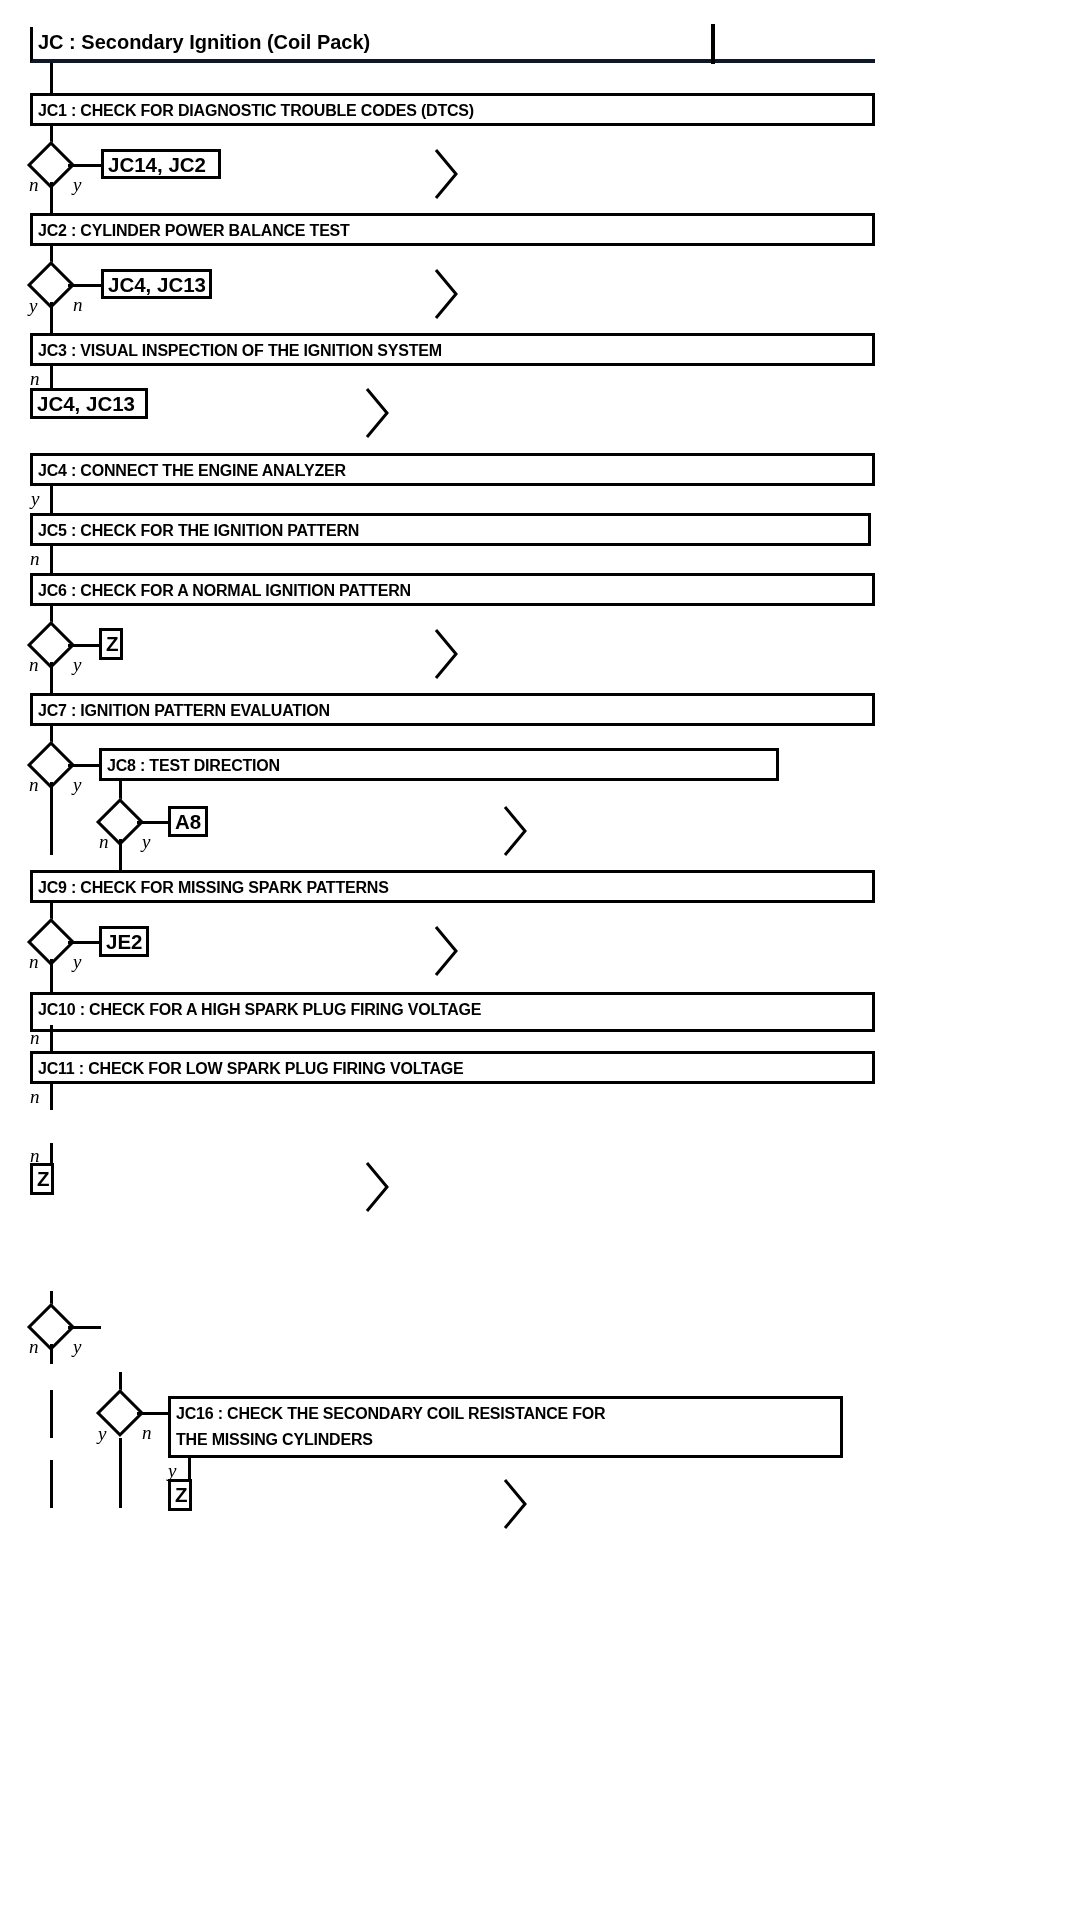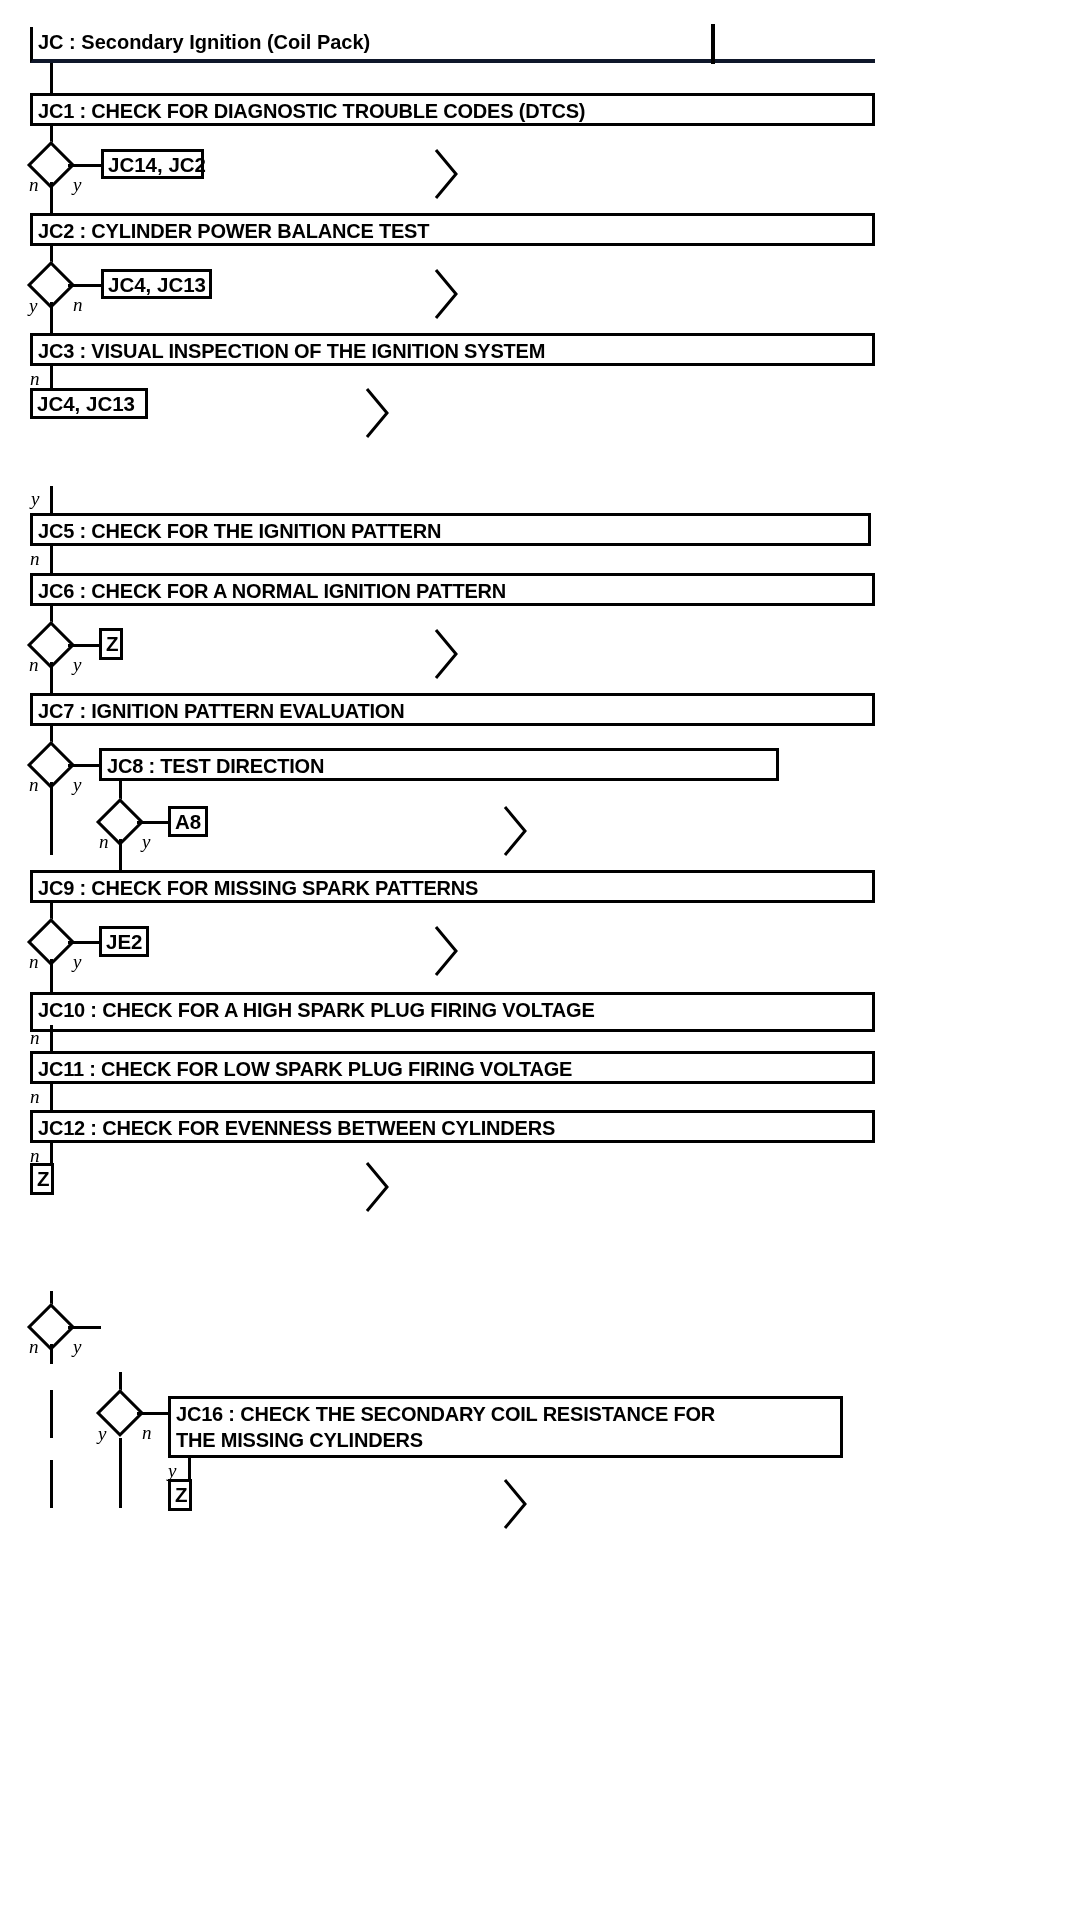--- a/index.html
+++ b/index.html
@@ -9,21 +9,21 @@
     color:#000;
   }
   #stage{position:absolute;inset:0;}
   
   .step{
     position:absolute;
     box-sizing:border-box;
     border:3px solid #000;
     background:#fff;
     font-weight:bold;
-    font-size:20px;
+    font-size:16px;
     line-height:26px;
     letter-spacing:-0.2px;
     padding:2px 4px 2px 5px;
     white-space:pre-line;
   }
   
   .title-bar{
     position:absolute;
     box-sizing:border-box;
     border-bottom:4px solid #0f172a;
@@ -93,21 +93,21 @@
   <div class="vline" style="left:50px;top:63px;height:30px;"></div>
 
   <div class="step" style="left:30px;top:93px;width:845px;height:33px;">JC1 : CHECK FOR DIAGNOSTIC TROUBLE CODES (DTCS)</div>
 
   <div class="vline" style="left:50px;top:126px;height:22px;"></div>
 
   <div class="diamond" style="left:34px;top:148px;"></div>
   <div class="hline" style="left:68px;top:164px;width:33px;"></div>
   <div class="blab" style="left:29px;top:175px;">n</div>
   <div class="blab" style="left:73px;top:175px;">y</div>
-  <div class="ref" style="left:101px;top:149px;width:103px;height:30px;">JC14, JC2</div>
+  <div class="ref" style="left:101px;top:149px;width:120px;height:30px;">JC14, JC2</div>
   <div class="chev" style="left:432px;top:146px;">
     <svg width="30" height="56" viewBox="0 0 30 56">
         <polyline points="4,4 24,28 4,52" fill="none" stroke="#000" stroke-width="3"></polyline>
       </svg>
   </div>
 
   <div class="vline" style="left:50px;top:182px;height:31px;"></div>
 
   <div class="step" style="left:30px;top:213px;width:845px;height:33px;">JC2 : CYLINDER POWER BALANCE TEST</div>
 
@@ -131,20 +131,21 @@
   <div class="vline" style="left:50px;top:366px;height:24px;"></div>
   <div class="blab" style="left:30px;top:369px;">n</div>
 
   <div class="ref" style="left:30px;top:388px;width:118px;height:31px;">JC4, JC13</div>
   <div class="chev" style="left:363px;top:385px;">
     <svg width="30" height="56" viewBox="0 0 30 56">
         <polyline points="4,4 24,28 4,52" fill="none" stroke="#000" stroke-width="3"></polyline>
       </svg>
   </div>
 
+  <div class="step" style="left:30px;top:453px;width:845px;height:33px;">JC4 : CONNECT THE ENGINE ANALYZER</div>
 
   <div class="vline" style="left:50px;top:486px;height:27px;"></div>
   <div class="blab" style="left:31px;top:489px;">y</div>
 
   <div class="step" style="left:30px;top:513px;width:841px;height:33px;">JC5 : CHECK FOR THE IGNITION PATTERN</div>
 
   <div class="vline" style="left:50px;top:546px;height:27px;"></div>
   <div class="blab" style="left:30px;top:549px;">n</div>
 
   <div class="step" style="left:30px;top:573px;width:845px;height:33px;">JC6 : CHECK FOR A NORMAL IGNITION PATTERN</div>
@@ -211,21 +212,20 @@
   <div class="step" style="left:30px;top:992px;width:845px;height:40px;">JC10 : CHECK FOR A HIGH SPARK PLUG FIRING VOLTAGE</div>
 
   <div class="vline" style="left:50px;top:1025px;height:26px;"></div>
   <div class="blab" style="left:30px;top:1028px;">n</div>
 
   <div class="step" style="left:30px;top:1051px;width:845px;height:33px;">JC11 : CHECK FOR LOW SPARK PLUG FIRING VOLTAGE</div>
 
   <div class="vline" style="left:50px;top:1084px;height:26px;"></div>
   <div class="blab" style="left:30px;top:1087px;">n</div>
 
-  <div class="step" style="left:30px;top:1110px;width:845px;height:33px;">JC12 : CHECK FOR EVENNESS BETWEEN CYLINDERS</div>
 
   <div class="vline" style="left:50px;top:1143px;height:23px;"></div>
   <div class="blab" style="left:30px;top:1146px;">n</div>
 
   <div class="ref" style="left:30px;top:1163px;width:24px;height:32px;">Z</div>
   <div class="chev" style="left:363px;top:1159px;">
     <svg width="30" height="56" viewBox="0 0 30 56">
         <polyline points="4,4 24,28 4,52" fill="none" stroke="#000" stroke-width="3"></polyline>
       </svg>
   </div>

